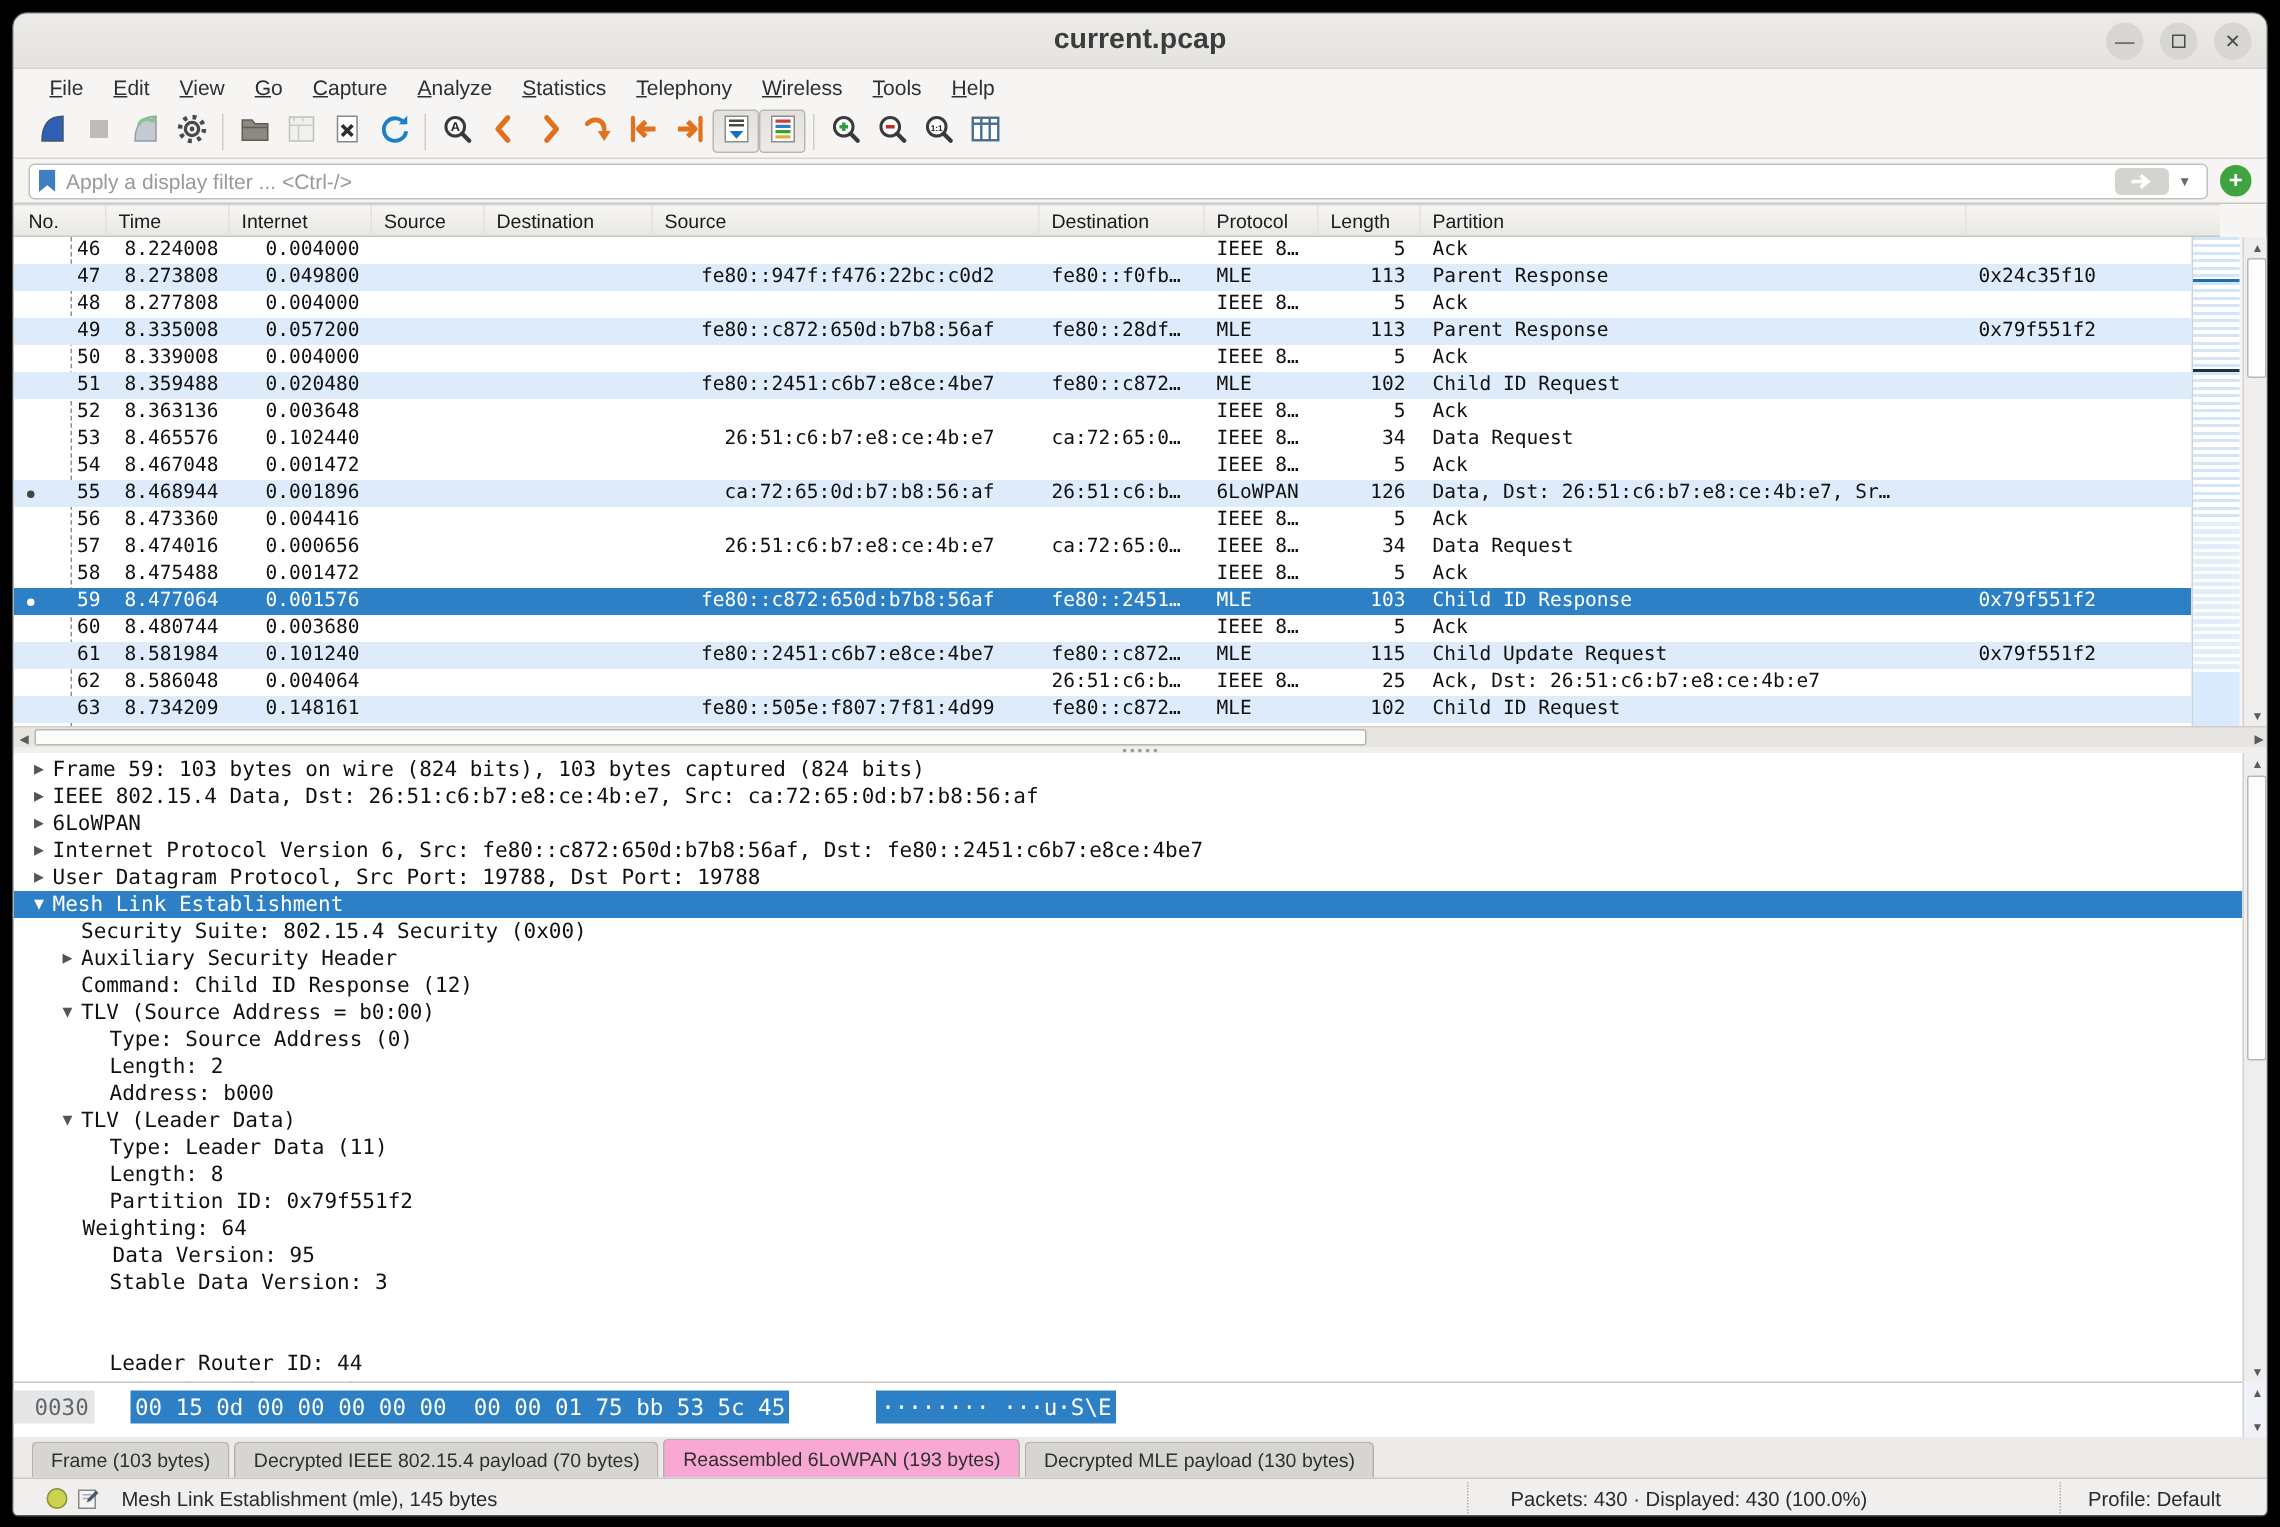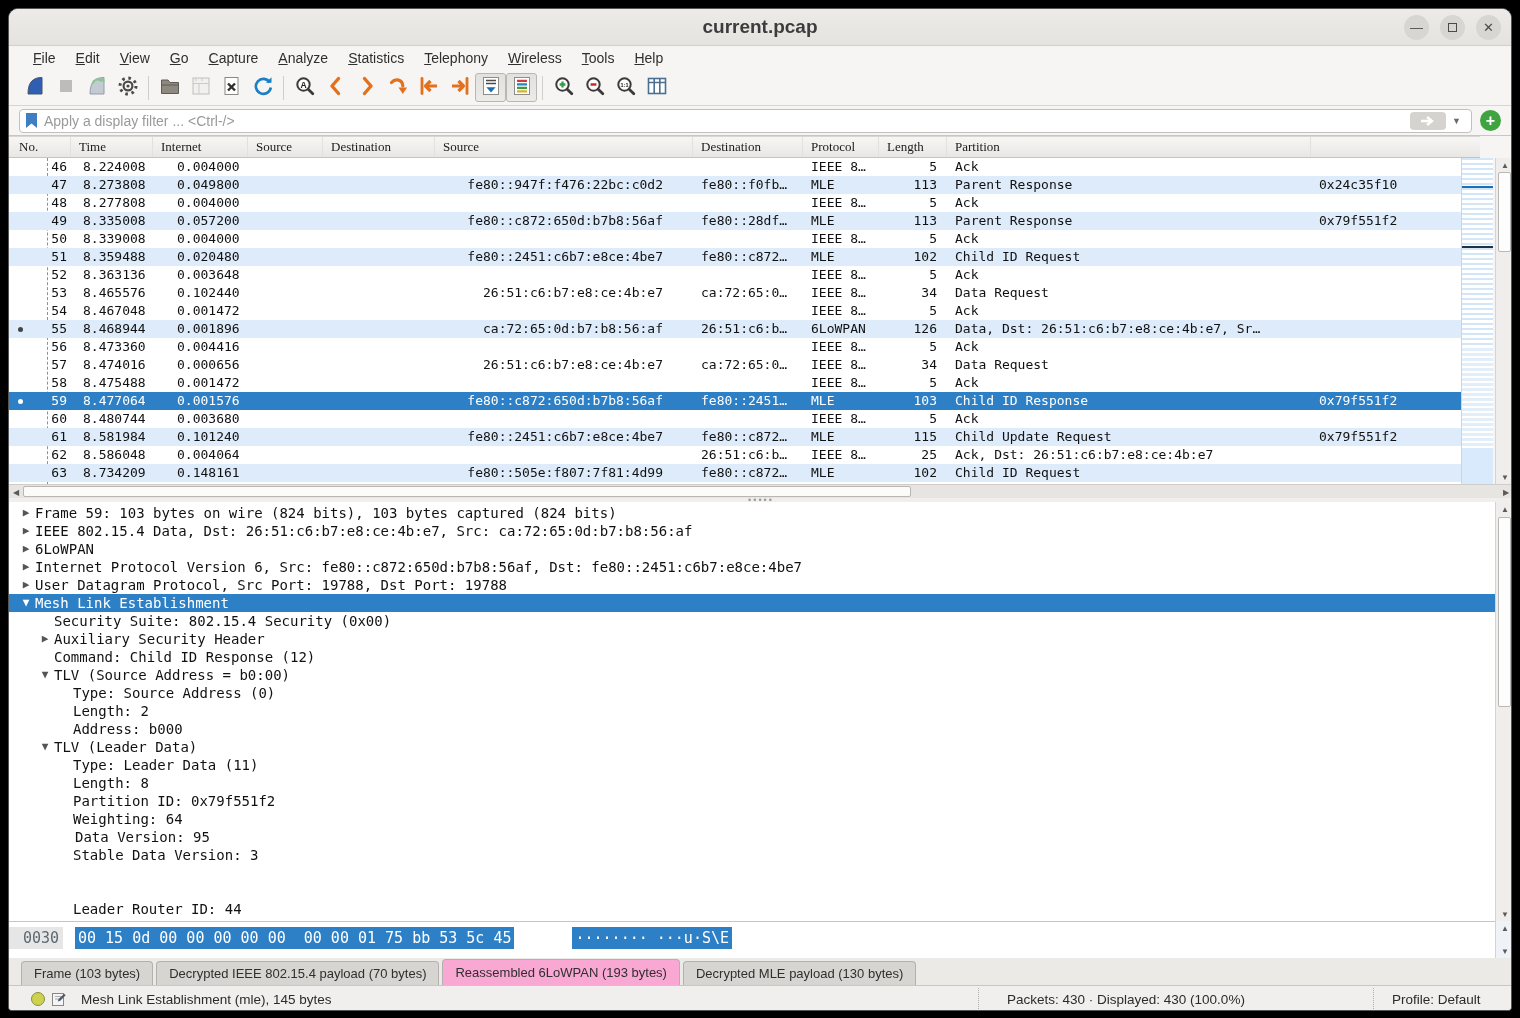--- a/index.html
+++ b/index.html
@@ -50,21 +50,21 @@
   .apply-btn svg { width:18px; height:12px; }
   .filter-caret { font-size:9px; color:#6a6a6a; padding:0 4px 0 2px; }
   .add-filter-btn { width:21px; height:21px; border-radius:50%; background:#3fa43f; color:#fff;
                     font-size:16px; font-weight:bold; display:flex; align-items:center;
                     justify-content:center; margin-left:8px; line-height:1; }
 
   
   .cols { display:grid; grid-template-columns:62px 82px 95px 75px 112px 258px 110px 76px 68px 364px 1fr; }
   .pheader { position:absolute; left:0; top:127px; width:1471px; height:22px;
              background:linear-gradient(#f7f6f4,#e9e7e4); border-bottom:1px solid #c6c4c1;
-             border-top:1px solid #d8d6d3; font-size:13px; color:#1a1a1a; align-items:center;font-family:Liberation Serif, serif; }
+             border-top:1px solid #d8d6d3; font-size:13px; color:#1a1a1a; align-items:center; }
   .pheader span { padding-left:8px; border-right:1px solid #e3e1de; height:100%;
                   display:flex; align-items:center; overflow:hidden; white-space:nowrap; }
   .pheader span:first-child { padding-left:10px; }
   .plist { position:absolute; left:0; top:149px; width:1452px; height:326px; background:#fff;
            overflow:hidden; font-family:"DejaVu Sans Mono", monospace; font-size:13px; color:#111; }
   .gutter-dash { position:absolute; left:38px; top:0; height:326px; width:0;
                  border-left:1px dashed #909090; pointer-events:none; }
   .prow { position:relative; height:18px; line-height:18px; white-space:nowrap; }
   .prow.blue { background:#ddebfa; }
   .prow.selected { background:#2e80c6; color:#fff; }
@@ -118,21 +118,21 @@
   .dline.selected { background:#2e80c6; color:#fff; }
   .d-exp { width:18px; text-align:center; font-size:11px; color:#555; flex:none; }
   .dline.selected .d-exp { color:#fff; }
 
   
   .hexpane { position:absolute; left:0; top:912px; width:1486px; height:37px; background:#fff;
              border-top:1px solid #c8c6c3; font-family:"DejaVu Sans Mono", monospace;
              font-size:15px; }
   .hex-line { display:flex; height:22px; line-height:22px; margin-top:5px; white-space:pre; }
   .hex-offset { width:54px; background:#e6e6e6; color:#5c6770; padding-left:14px; flex:none; }
-  .hex-bytes { margin-left:12px; background:#2e80c6; color:#fff; padding:0 3px; }
+  .hex-bytes { margin-left:24px; background:#2e80c6; color:#fff; padding:0 3px; }
   .hex-ascii { margin-left:58px; background:#2e80c6; color:#fff; padding:0 3px; }
 
   
   .tabsrow { position:absolute; left:0; top:949px; width:1504px; height:27px; background:#eceae7;
              display:flex; align-items:flex-end; padding-left:12px; gap:3px; }
   .btab { height:24px; background:#d7d5d2; border:1px solid #b3b1ae; border-bottom:none;
           border-radius:4px 4px 0 0; font-size:13px; color:#2f2f2f; padding:0 12px;
           display:flex; align-items:center; }
   .btab.active { background:#f9a8d4; height:26px; }
 
@@ -665,21 +665,21 @@
           <span>Type: Leader Data (11)</span>
         </div>
         <div class="dline" style="padding-left: 46px;">
           <span class="d-exp"></span>
           <span>Length: 8</span>
         </div>
         <div class="dline" style="padding-left: 46px;">
           <span class="d-exp"></span>
           <span>Partition ID: 0x79f551f2</span>
         </div>
-        <div class="dline" style="padding-left: 46px;">
+        <div class="dline" style="padding-left: 46px; flex-direction: column;">
           <span class="d-exp"></span>
           <span>Weighting: 64</span>
         </div>
         <div class="dline" style="padding-left: 48px;">
           <span class="d-exp"></span>
           <span>Data Version: 95</span>
         </div>
         <div class="dline" style="padding-left: 46px;">
           <span class="d-exp"></span>
           <span>Stable Data Version: 3</span>

